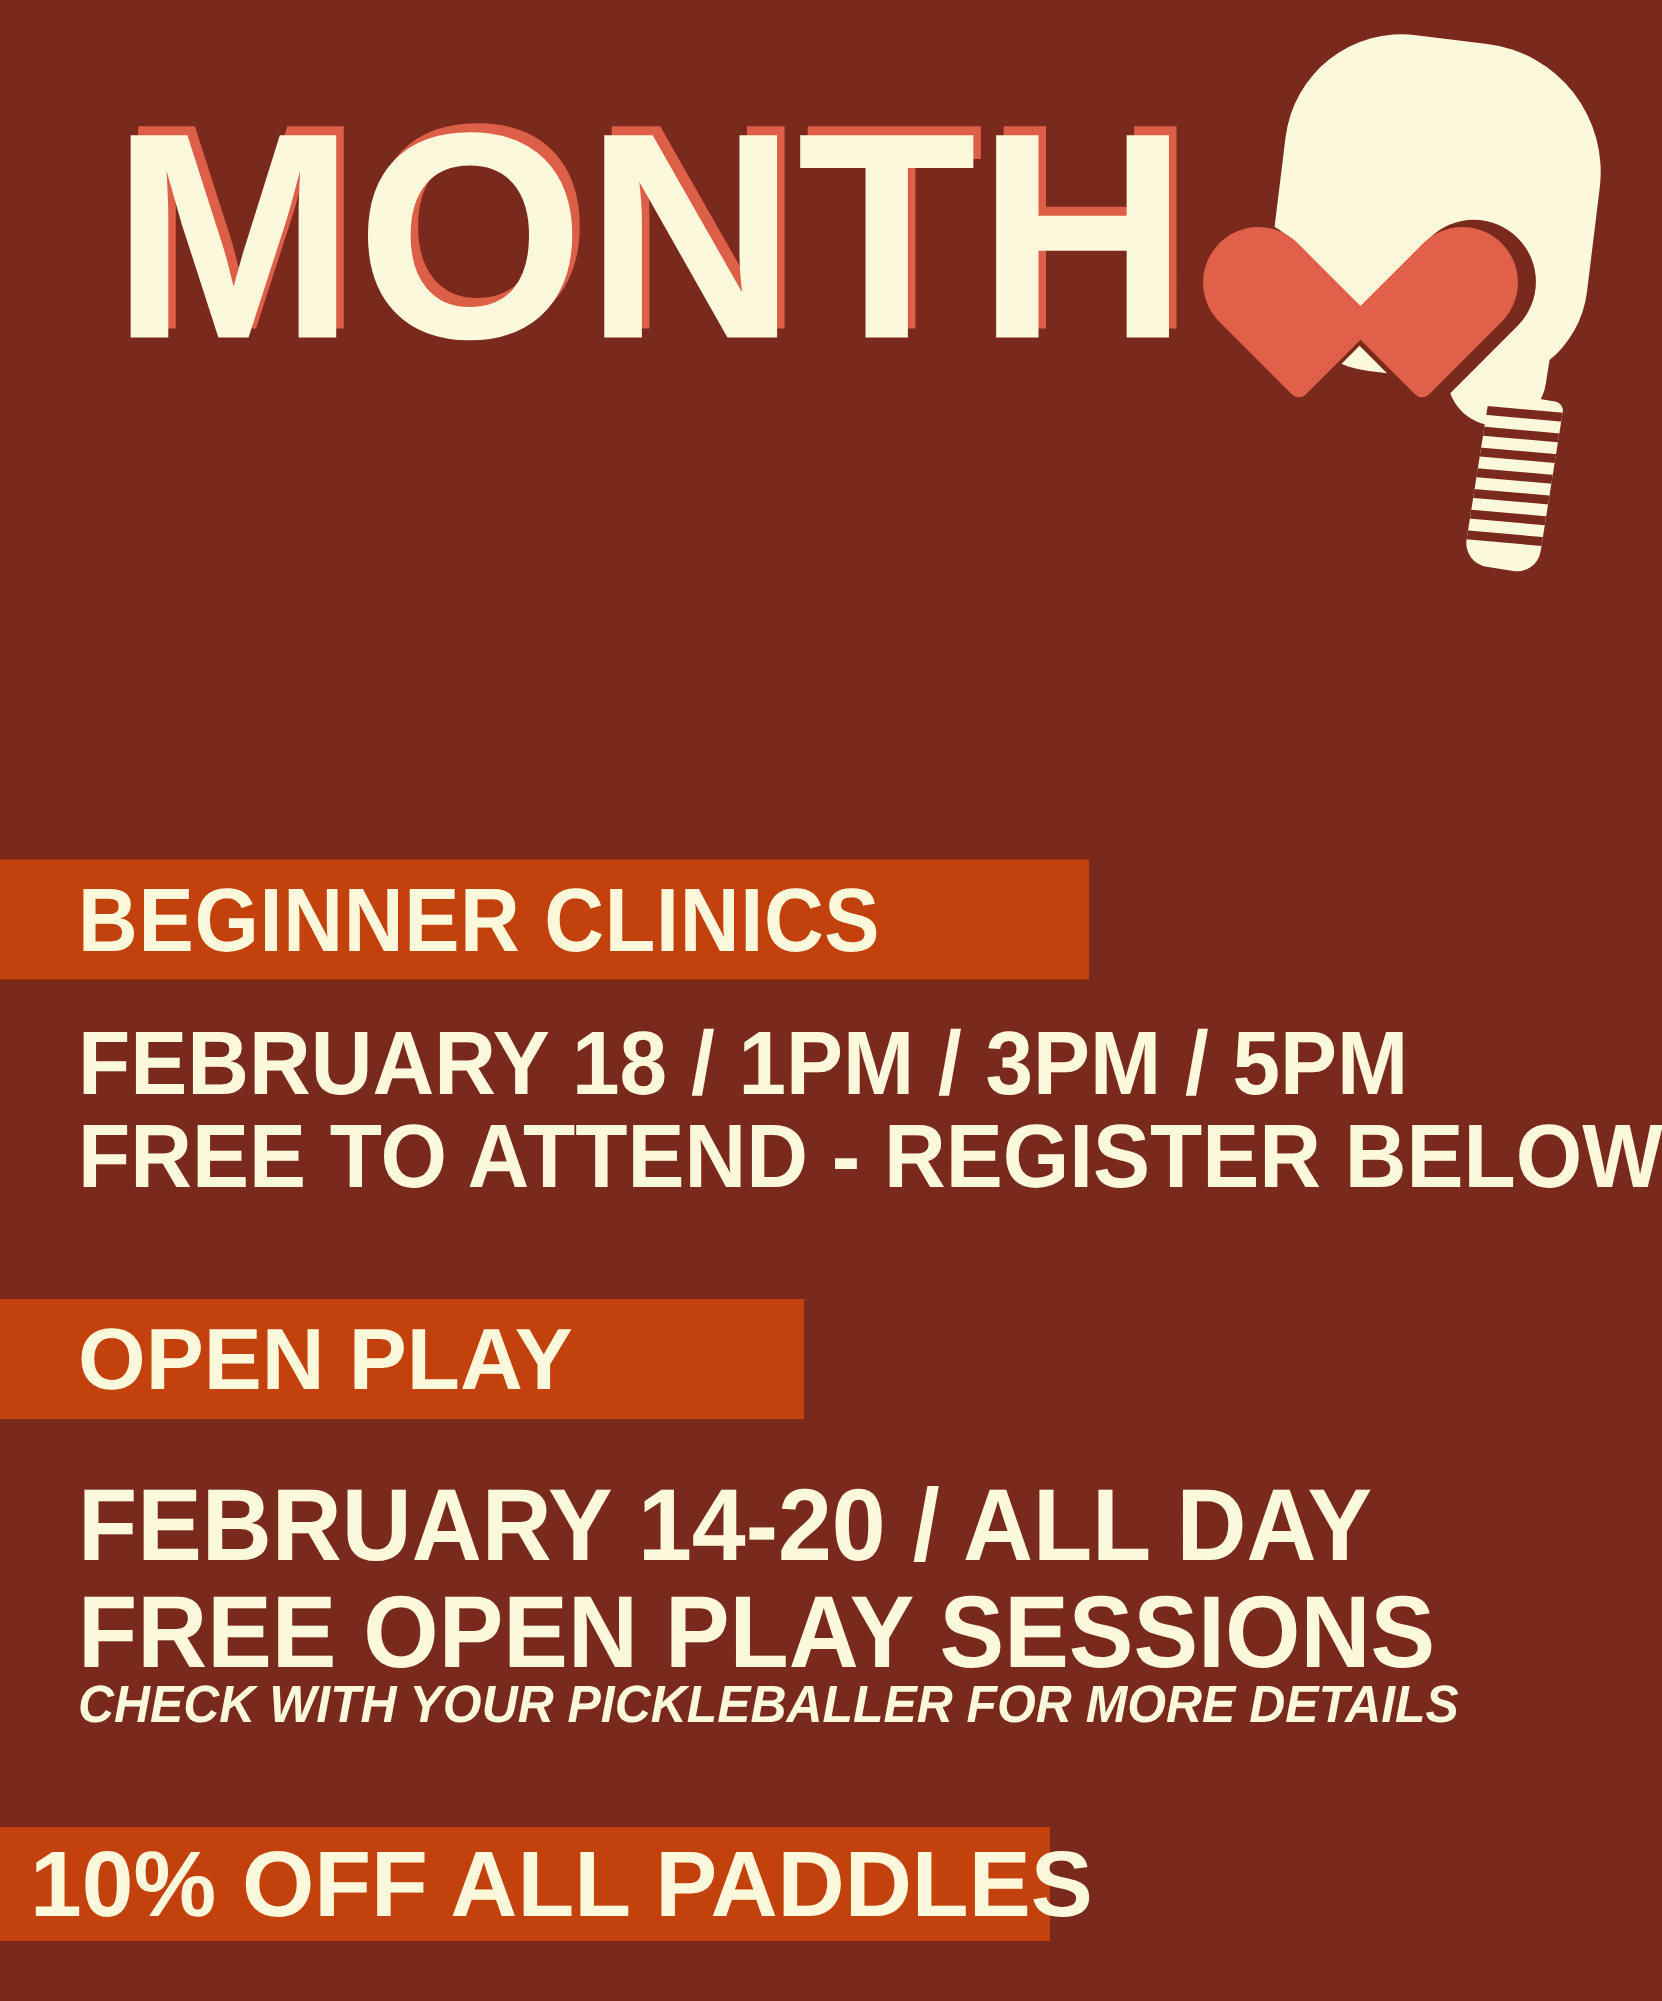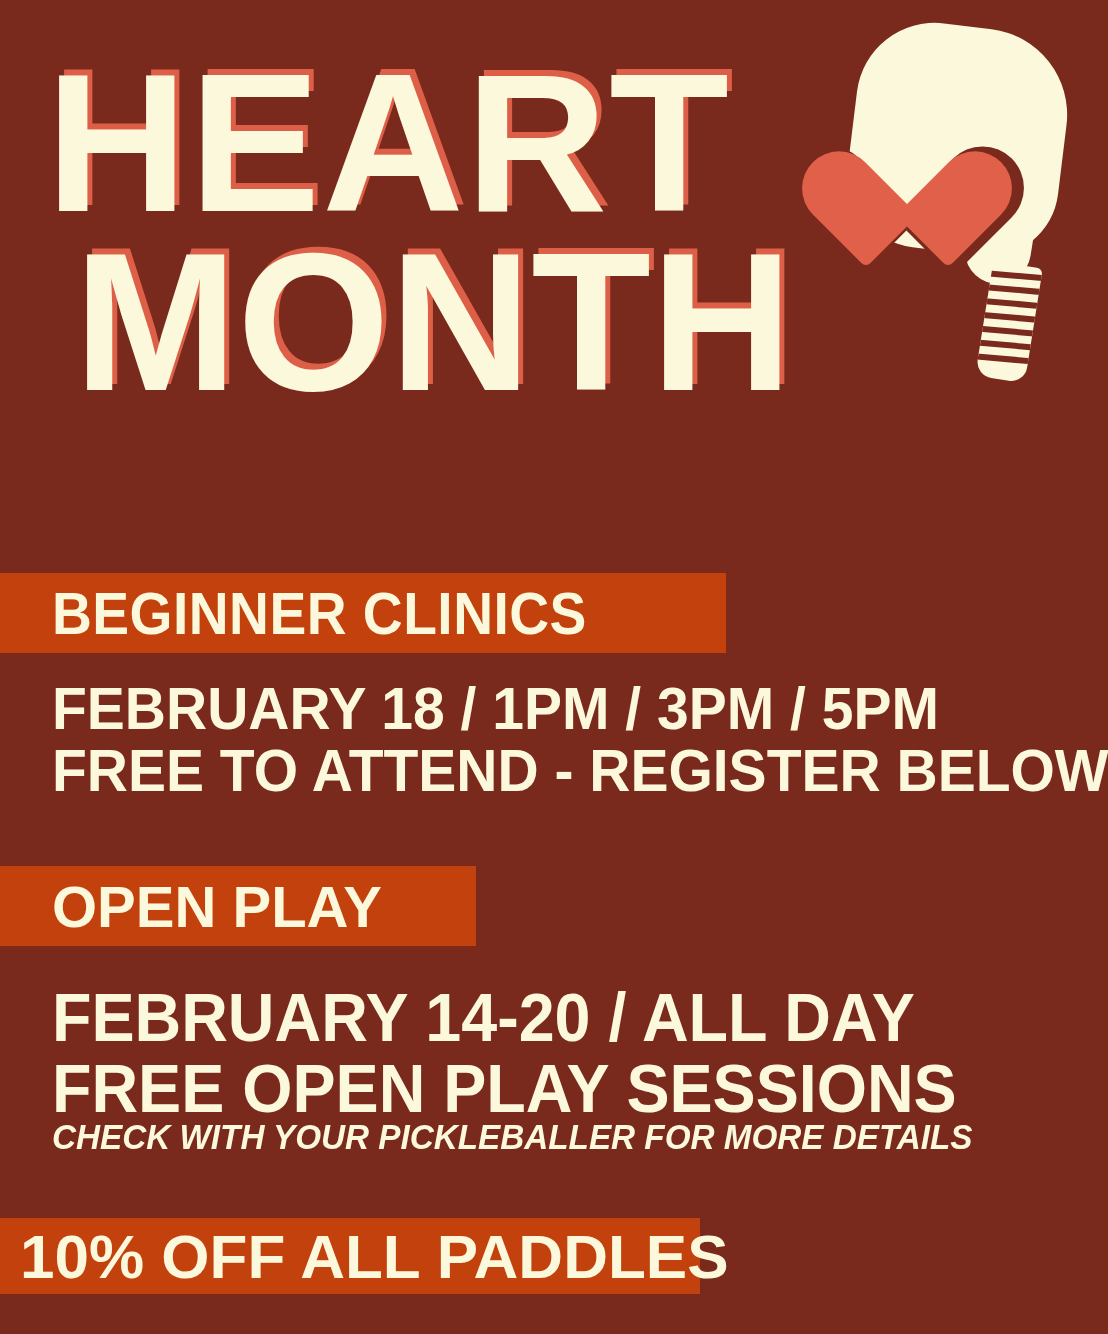--- a/index.html
+++ b/index.html
@@ -145,21 +145,21 @@
   .banner-beginner .banner-label {
     font-size: 60px;
     letter-spacing: 0.5px;
     transform: scaleX(0.92);
     transform-origin: left center;
   }
 
   .banner-openplay {
     left: 0;
     top: 866px;
-    width: 476px;
+    width: 536px;
     height: 80px;
   }
   .banner-openplay .banner-label {
     font-size: 58px;
     letter-spacing: 0px;
   }
 
   .banner-discount {
     left: 0;
     top: 1218px;
@@ -211,21 +211,20 @@
     transform: scaleX(0.95);
     transform-origin: left center;
   }
 </style>
 </head>
 <body>
 
 <div class="poster">
 
   <div class="headline">
-    <div class="headline-line headline-line-1">HEART</div>
     <div class="headline-line headline-line-2">MONTH</div>
   </div>
 
   <div class="paddle">
     <div class="paddle-head"></div>
     <div class="paddle-neck"></div>
     <div class="paddle-grip">
       <div class="grip-stripe" style="top:8px"></div>
       <div class="grip-stripe" style="top:22px"></div>
       <div class="grip-stripe" style="top:36px"></div>

